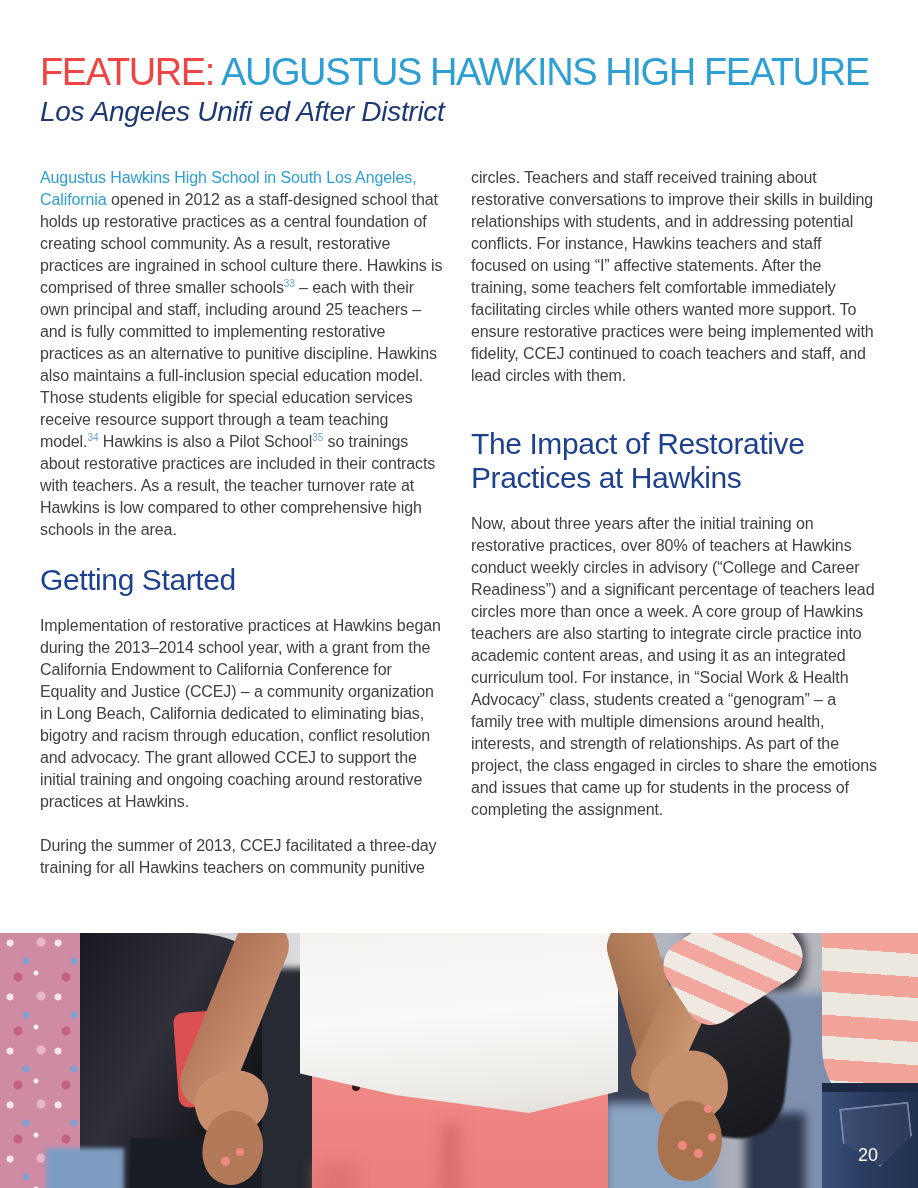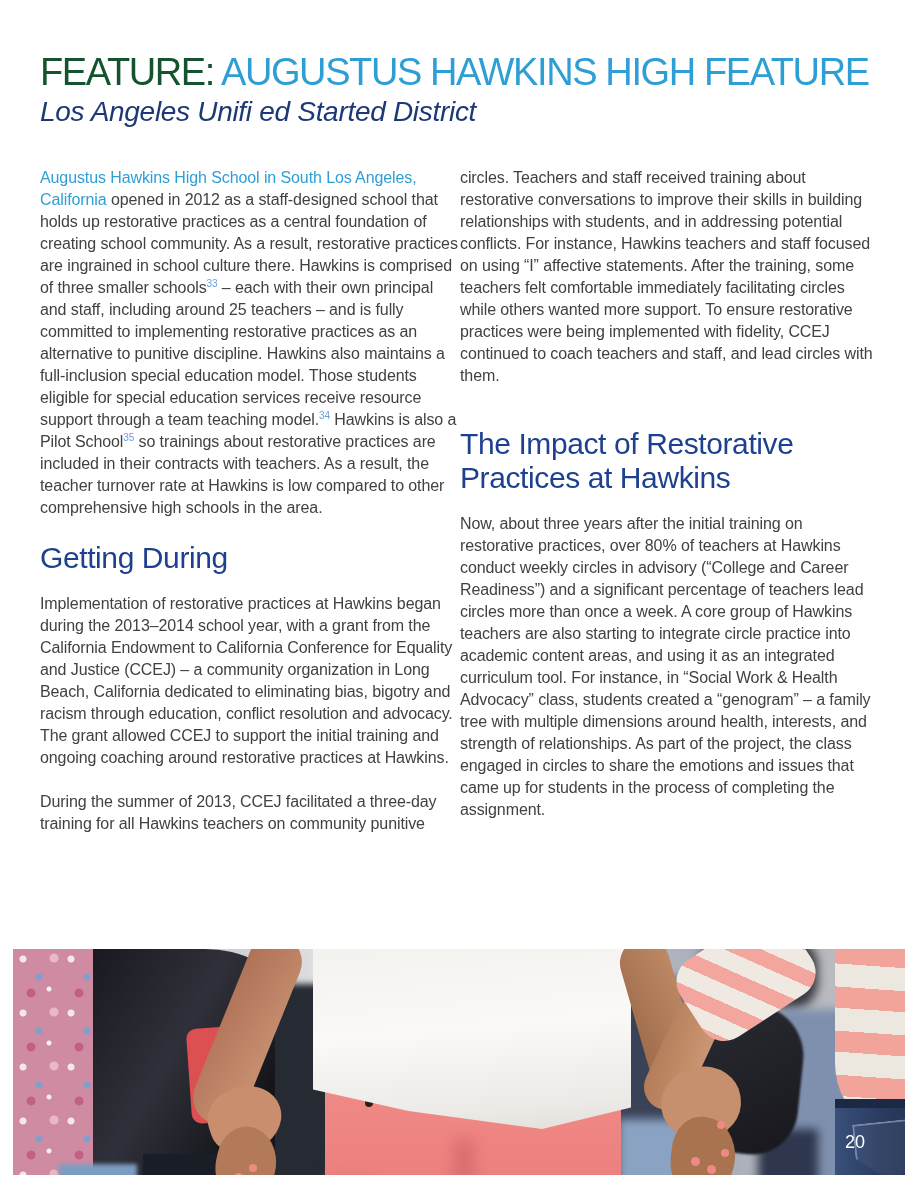--- a/index.html
+++ b/index.html
@@ -3,33 +3,33 @@
 <meta charset="utf-8">
 <style>
   html,body{margin:0;padding:0;background:#ffffff;}
   .page{
     position:relative;width:918px;height:1188px;overflow:hidden;background:#ffffff;
     font-family:"Liberation Sans",sans-serif;color:#414141;margin:0 auto;
   }
   
   .hdr{padding:50px 40px 0 40px;}
   .hdr h1{margin:0;font-size:38px;font-weight:400;letter-spacing:-1.4px;line-height:44px;white-space:nowrap;}
-  .t-navy{color:#14532d;}
+  .t-navy{color:#ef4444;}
   .t-cyan{color:#2e9fd4;}
   .subtitle{font-size:28px;font-style:italic;color:#1c3876;line-height:34px;margin-top:1px;letter-spacing:-0.3px;}
   
-  .columns{display:flex;gap:2px;padding:0 40px;margin-top:38px;}
+  .columns{display:flex;gap:24px;padding:0 40px;margin-top:38px;}
   .col{flex:1 1 0;min-width:0;}
   .col p{margin:0 0 22px 0;font-size:16px;line-height:22px;letter-spacing:-0.1px;color:#414141;}
   .col h2{margin:8px 0 18px 0;font-size:30px;line-height:34px;font-weight:400;color:#1e418f;letter-spacing:-0.4px;}
   .col h2.mt-lg{margin-top:40px;}
   .lead{color:#2e9fd4;}
   sup.fn{font-size:10px;color:#68a0d8;line-height:0;vertical-align:super;}
   
-  .photo{position:absolute;left:0;right:0;bottom:0;height:226px;margin:13px;overflow:hidden;
+  .photo{position:absolute;left:0;right:0;bottom:0;height:255px;margin:0;overflow:hidden;
          background:linear-gradient(90deg,#b9b5bb 0%,#c6c6ca 12%,#d6d6d8 30%,#efeeee 42%,#e8e7e6 55%,#b8bcc6 68%,#a8adb9 78%,#c4c2c2 100%);}
   .photo div{position:absolute;}
   .blur5{filter:blur(5px);} .blur3{filter:blur(3px);} .blur2{filter:blur(2px);} .blur1{filter:blur(1px);}
   .z1{z-index:1}.z2{z-index:2}.z3{z-index:3}.z4{z-index:4}.z5{z-index:5}.z6{z-index:6}.z7{z-index:7}.z8{z-index:8}.z9{z-index:9}.z10{z-index:10}
   .ph-purple{left:686px;top:-8px;width:64px;height:75px;background:#6c3d85;border-radius:30%;}
   .ph-redstrap{left:594px;top:40px;width:24px;height:140px;background:#c24343;transform:rotate(8deg);}
   .ph-darkright{left:575px;top:30px;width:95px;height:260px;background:#3a4258;}
   .ph-bluejeans-mid{left:605px;top:170px;width:110px;height:120px;background:#8aa3c2;}
   .ph-graystrap{left:700px;top:-12px;width:30px;height:105px;background:#8d9197;transform:rotate(38deg);}
   .ph-darkhead{left:745px;top:-10px;width:60px;height:70px;background:#3a3a42;border-radius:40%;}
@@ -87,28 +87,28 @@
     clip-path:polygon(0 0,100% 0,100% 55%,50% 100%,0 55%);}
   .page-num{right:40px;bottom:24px;color:#ffffff;font-size:18px;line-height:18px;letter-spacing:0;}
 </style>
 </head>
 <body>
 
 <div class="page">
 
   <header class="hdr">
     <h1><span class="t-navy">FEATURE: </span><span class="t-cyan">AUGUSTUS HAWKINS HIGH FEATURE</span></h1>
-    <div class="subtitle">Los Angeles Unifi ed Started District</div>
+    <div class="subtitle">Los Angeles Unifi ed After District</div>
   </header>
 
   <main class="columns">
 
     <section class="col">
       <p><span class="lead">Augustus Hawkins High School in South Los Angeles, California</span><span> opened in 2012 as a staff-designed school that holds up restorative practices as a central foundation of creating school community. As a result, restorative practices are ingrained in school culture there. Hawkins is comprised of three smaller schools</span><sup class="fn">33</sup><span> – each with their own principal and staff, including around 25 teachers – and is fully committed to implementing restorative practices as an alternative to punitive discipline. Hawkins also maintains a full-inclusion special education model. Those students eligible for special education services receive resource support through a team teaching model.</span><sup class="fn">34</sup><span> Hawkins is also a Pilot School</span><sup class="fn">35</sup><span> so trainings about restorative practices are included in their contracts with teachers. As a result, the teacher turnover rate at Hawkins is low compared to other comprehensive high schools in the area.</span></p>
-      <h2>Getting During</h2>
+      <h2>Getting Started</h2>
       <p>Implementation of restorative practices at Hawkins began during the 2013–2014 school year, with a grant from the California Endowment to California Conference for Equality and Justice (CCEJ) – a community organization in Long Beach, California dedicated to eliminating bias, bigotry and racism through education, conflict resolution and advocacy. The grant allowed CCEJ to support the initial training and ongoing coaching around restorative practices at Hawkins.</p>
       <p>During the summer of 2013, CCEJ facilitated a three-day training for all Hawkins teachers on community punitive</p>
     </section>
 
     <section class="col">
       <p>circles. Teachers and staff received training about restorative conversations to improve their skills in building relationships with students, and in addressing potential conflicts. For instance, Hawkins teachers and staff focused on using “I” affective statements. After the training, some teachers felt comfortable immediately facilitating circles while others wanted more support. To ensure restorative practices were being implemented with fidelity, CCEJ continued to coach teachers and staff, and lead circles with them.</p>
       <h2 class="mt-lg">The Impact of Restorative Practices at Hawkins</h2>
       <p>Now, about three years after the initial training on restorative practices, over 80% of teachers at Hawkins conduct weekly circles in advisory (“College and Career Readiness”) and a significant percentage of teachers lead circles more than once a week. A core group of Hawkins teachers are also starting to integrate circle practice into academic content areas, and using it as an integrated curriculum tool. For instance, in “Social Work &amp; Health Advocacy” class, students created a “genogram” – a family tree with multiple dimensions around health, interests, and strength of relationships. As part of the project, the class engaged in circles to share the emotions and issues that came up for students in the process of completing the assignment.</p>
     </section>
 

